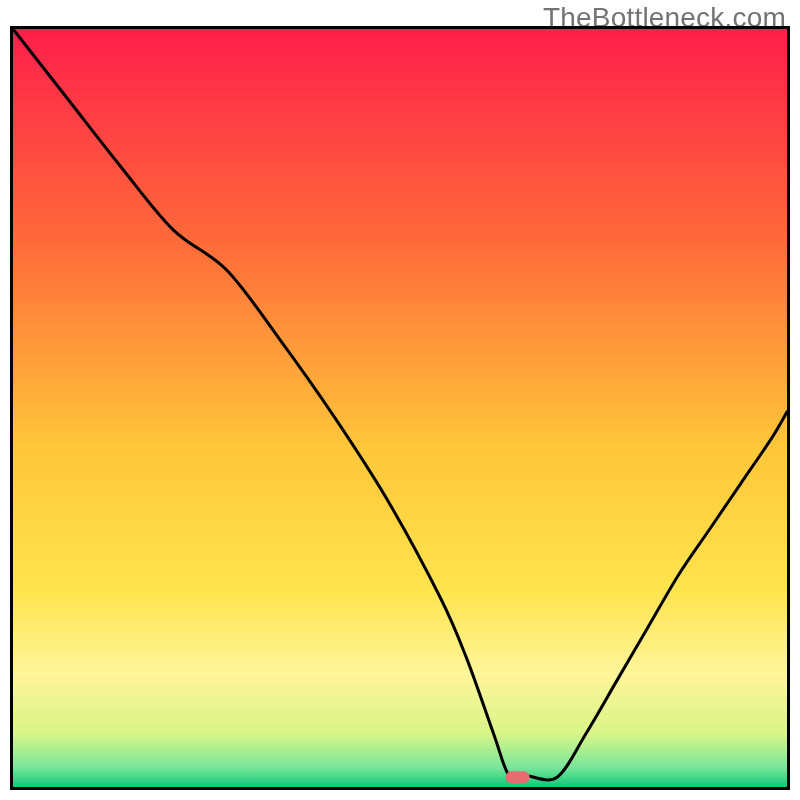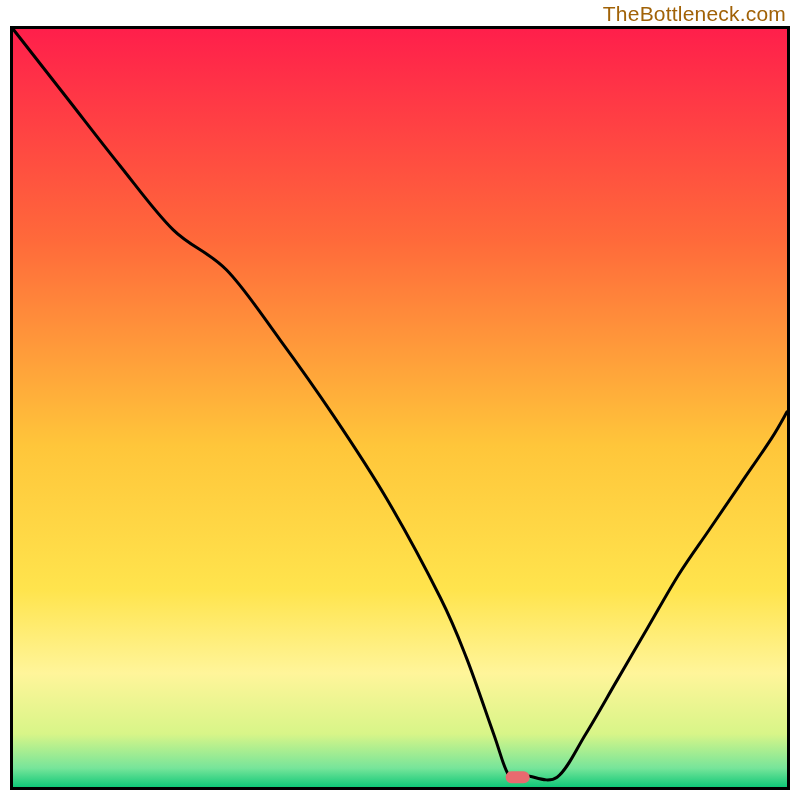--- a/index.html
+++ b/index.html
@@ -1,18 +1,18 @@
 <!DOCTYPE html>
 <html><head>
 <meta charset="utf-8">
 <style>
   html,body{margin:0;padding:0;width:800px;height:800px;overflow:hidden;background:#fff;
             font-family:Arial,Helvetica,sans-serif}
   .frame{position:absolute;left:10px;top:26px;width:780px;height:764px}
-  .watermark{position:absolute;right:14px;top:2px;font-size:21px;color:#a16207;
+  .watermark{position:absolute;right:14px;top:2px;font-size:28px;color:#737373;
              letter-spacing:.2px}
   svg{display:block}
 </style>
 </head>
 <body>
 
 <div class="watermark">TheBottleneck.com</div>
 
 <div class="frame">
   <svg width="780" height="764" viewBox="0 0 780 764" preserveAspectRatio="none">

